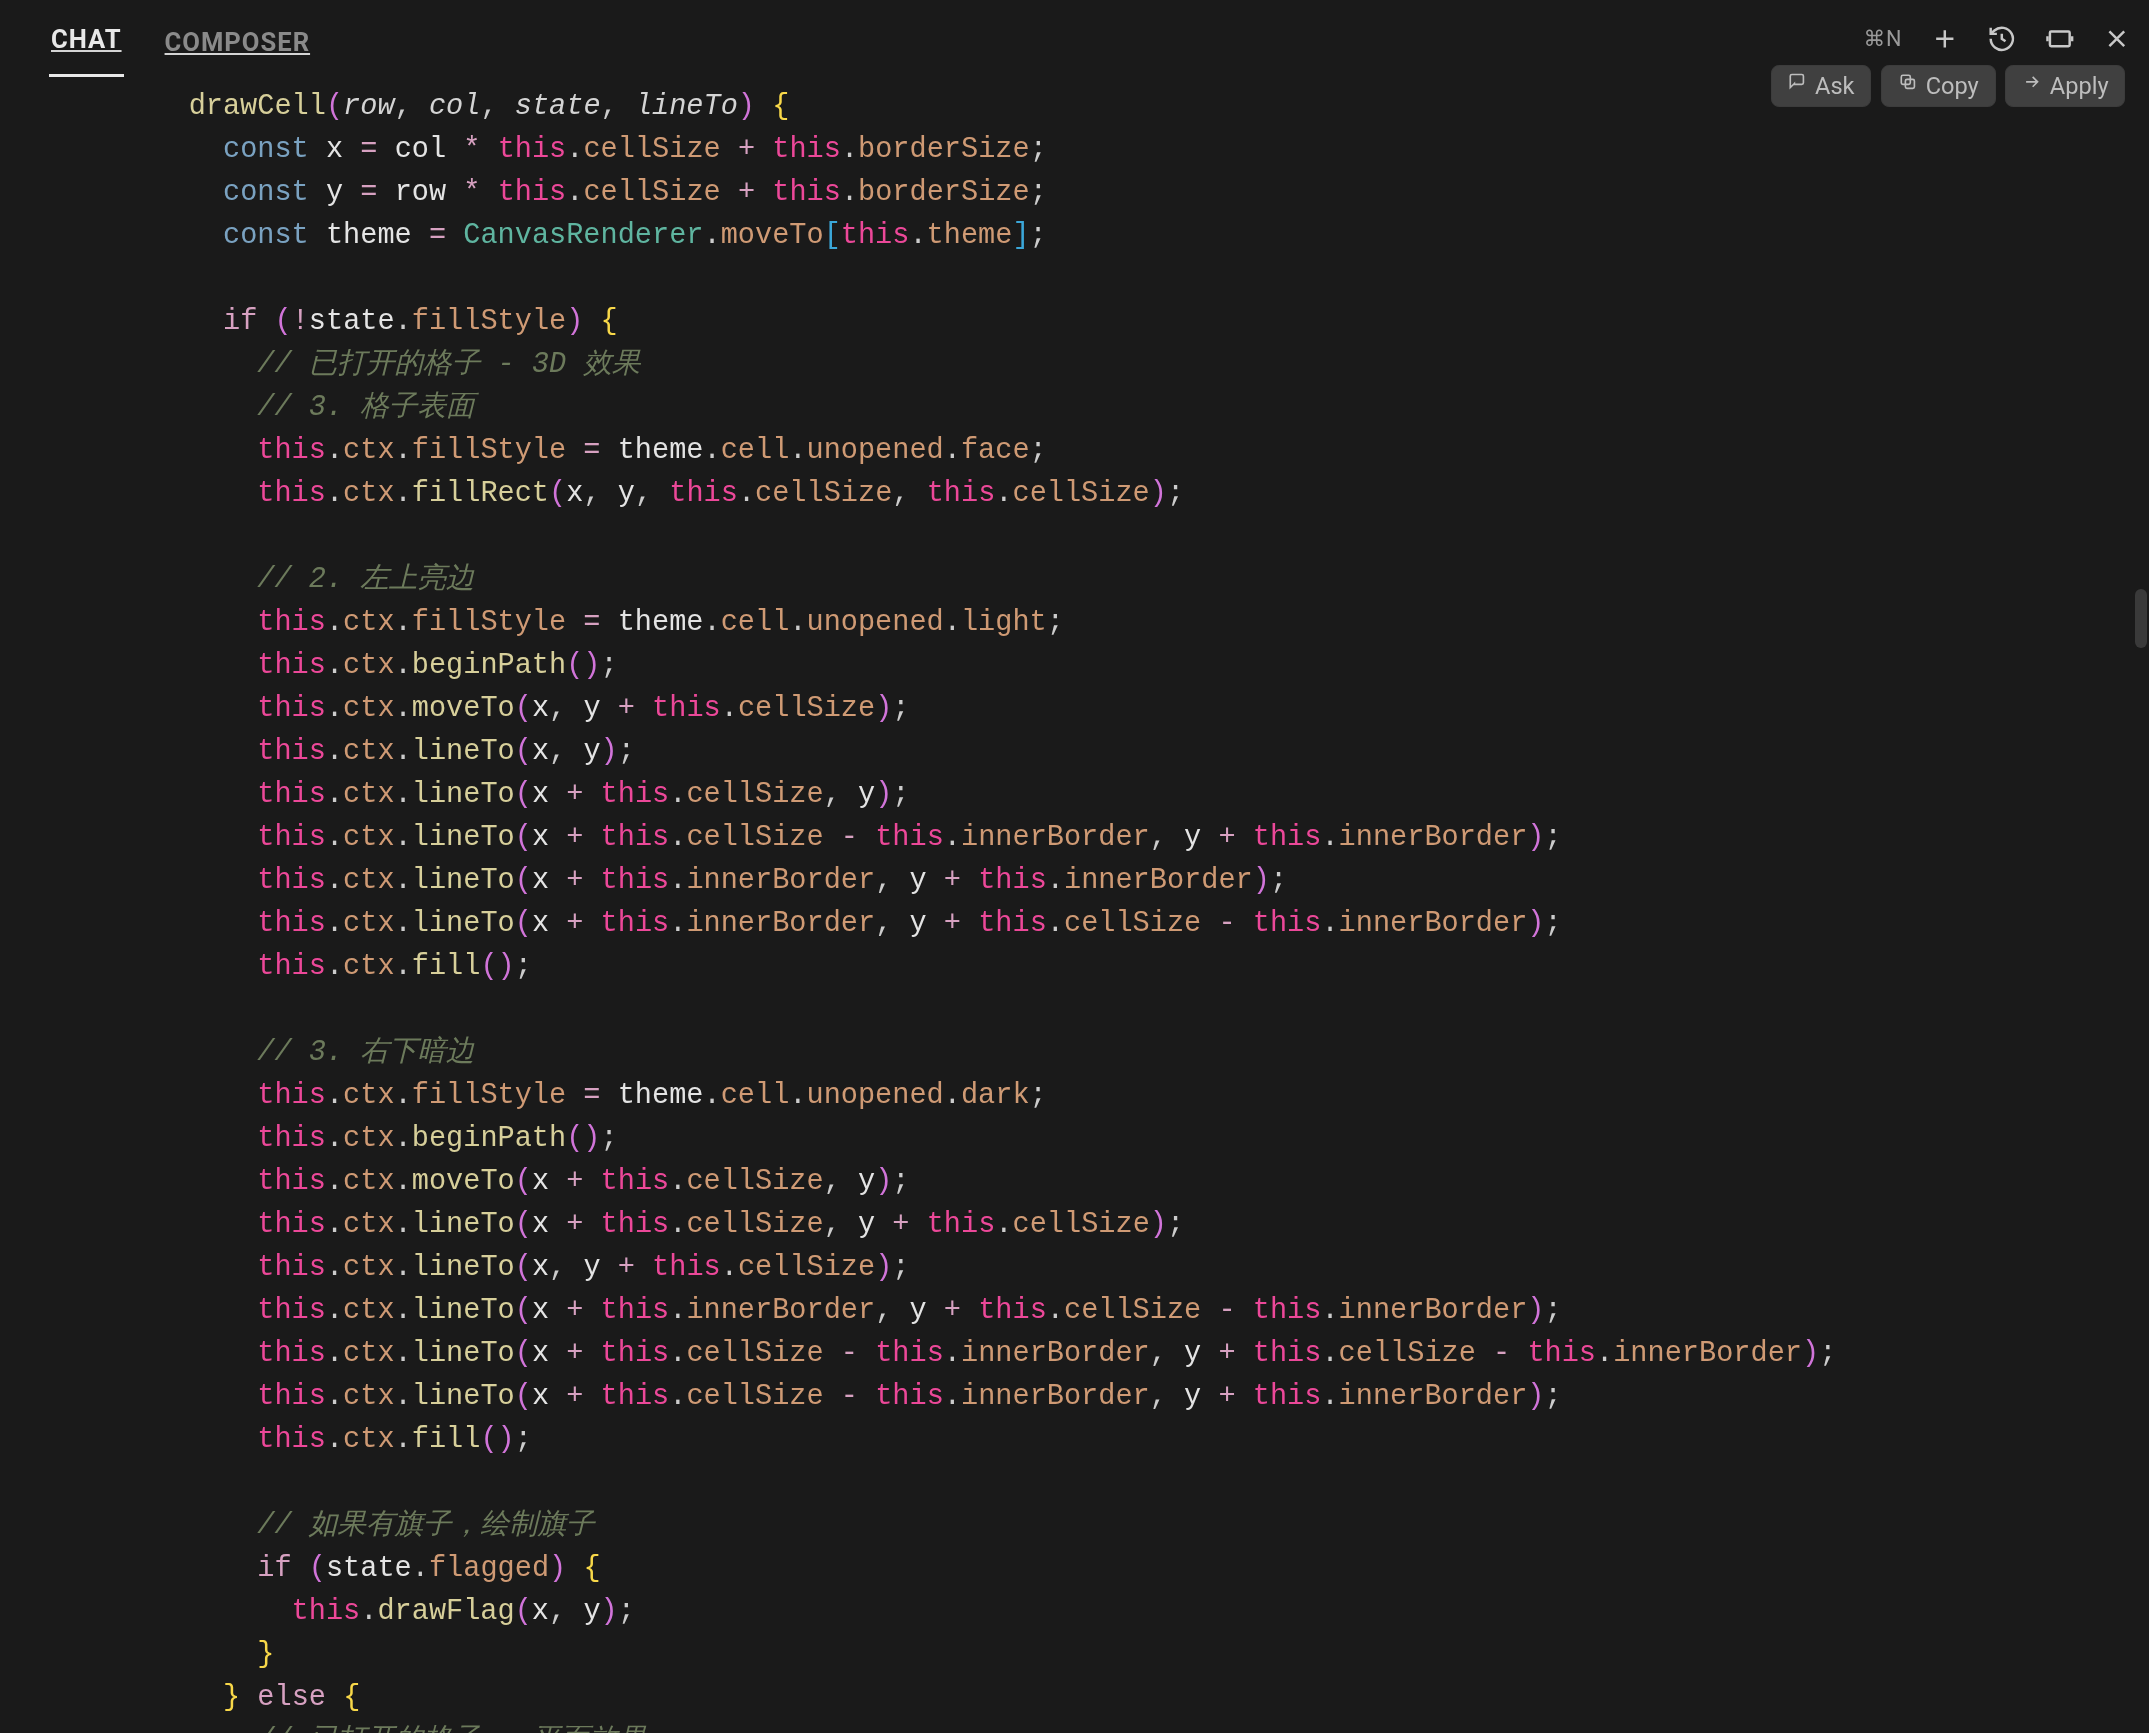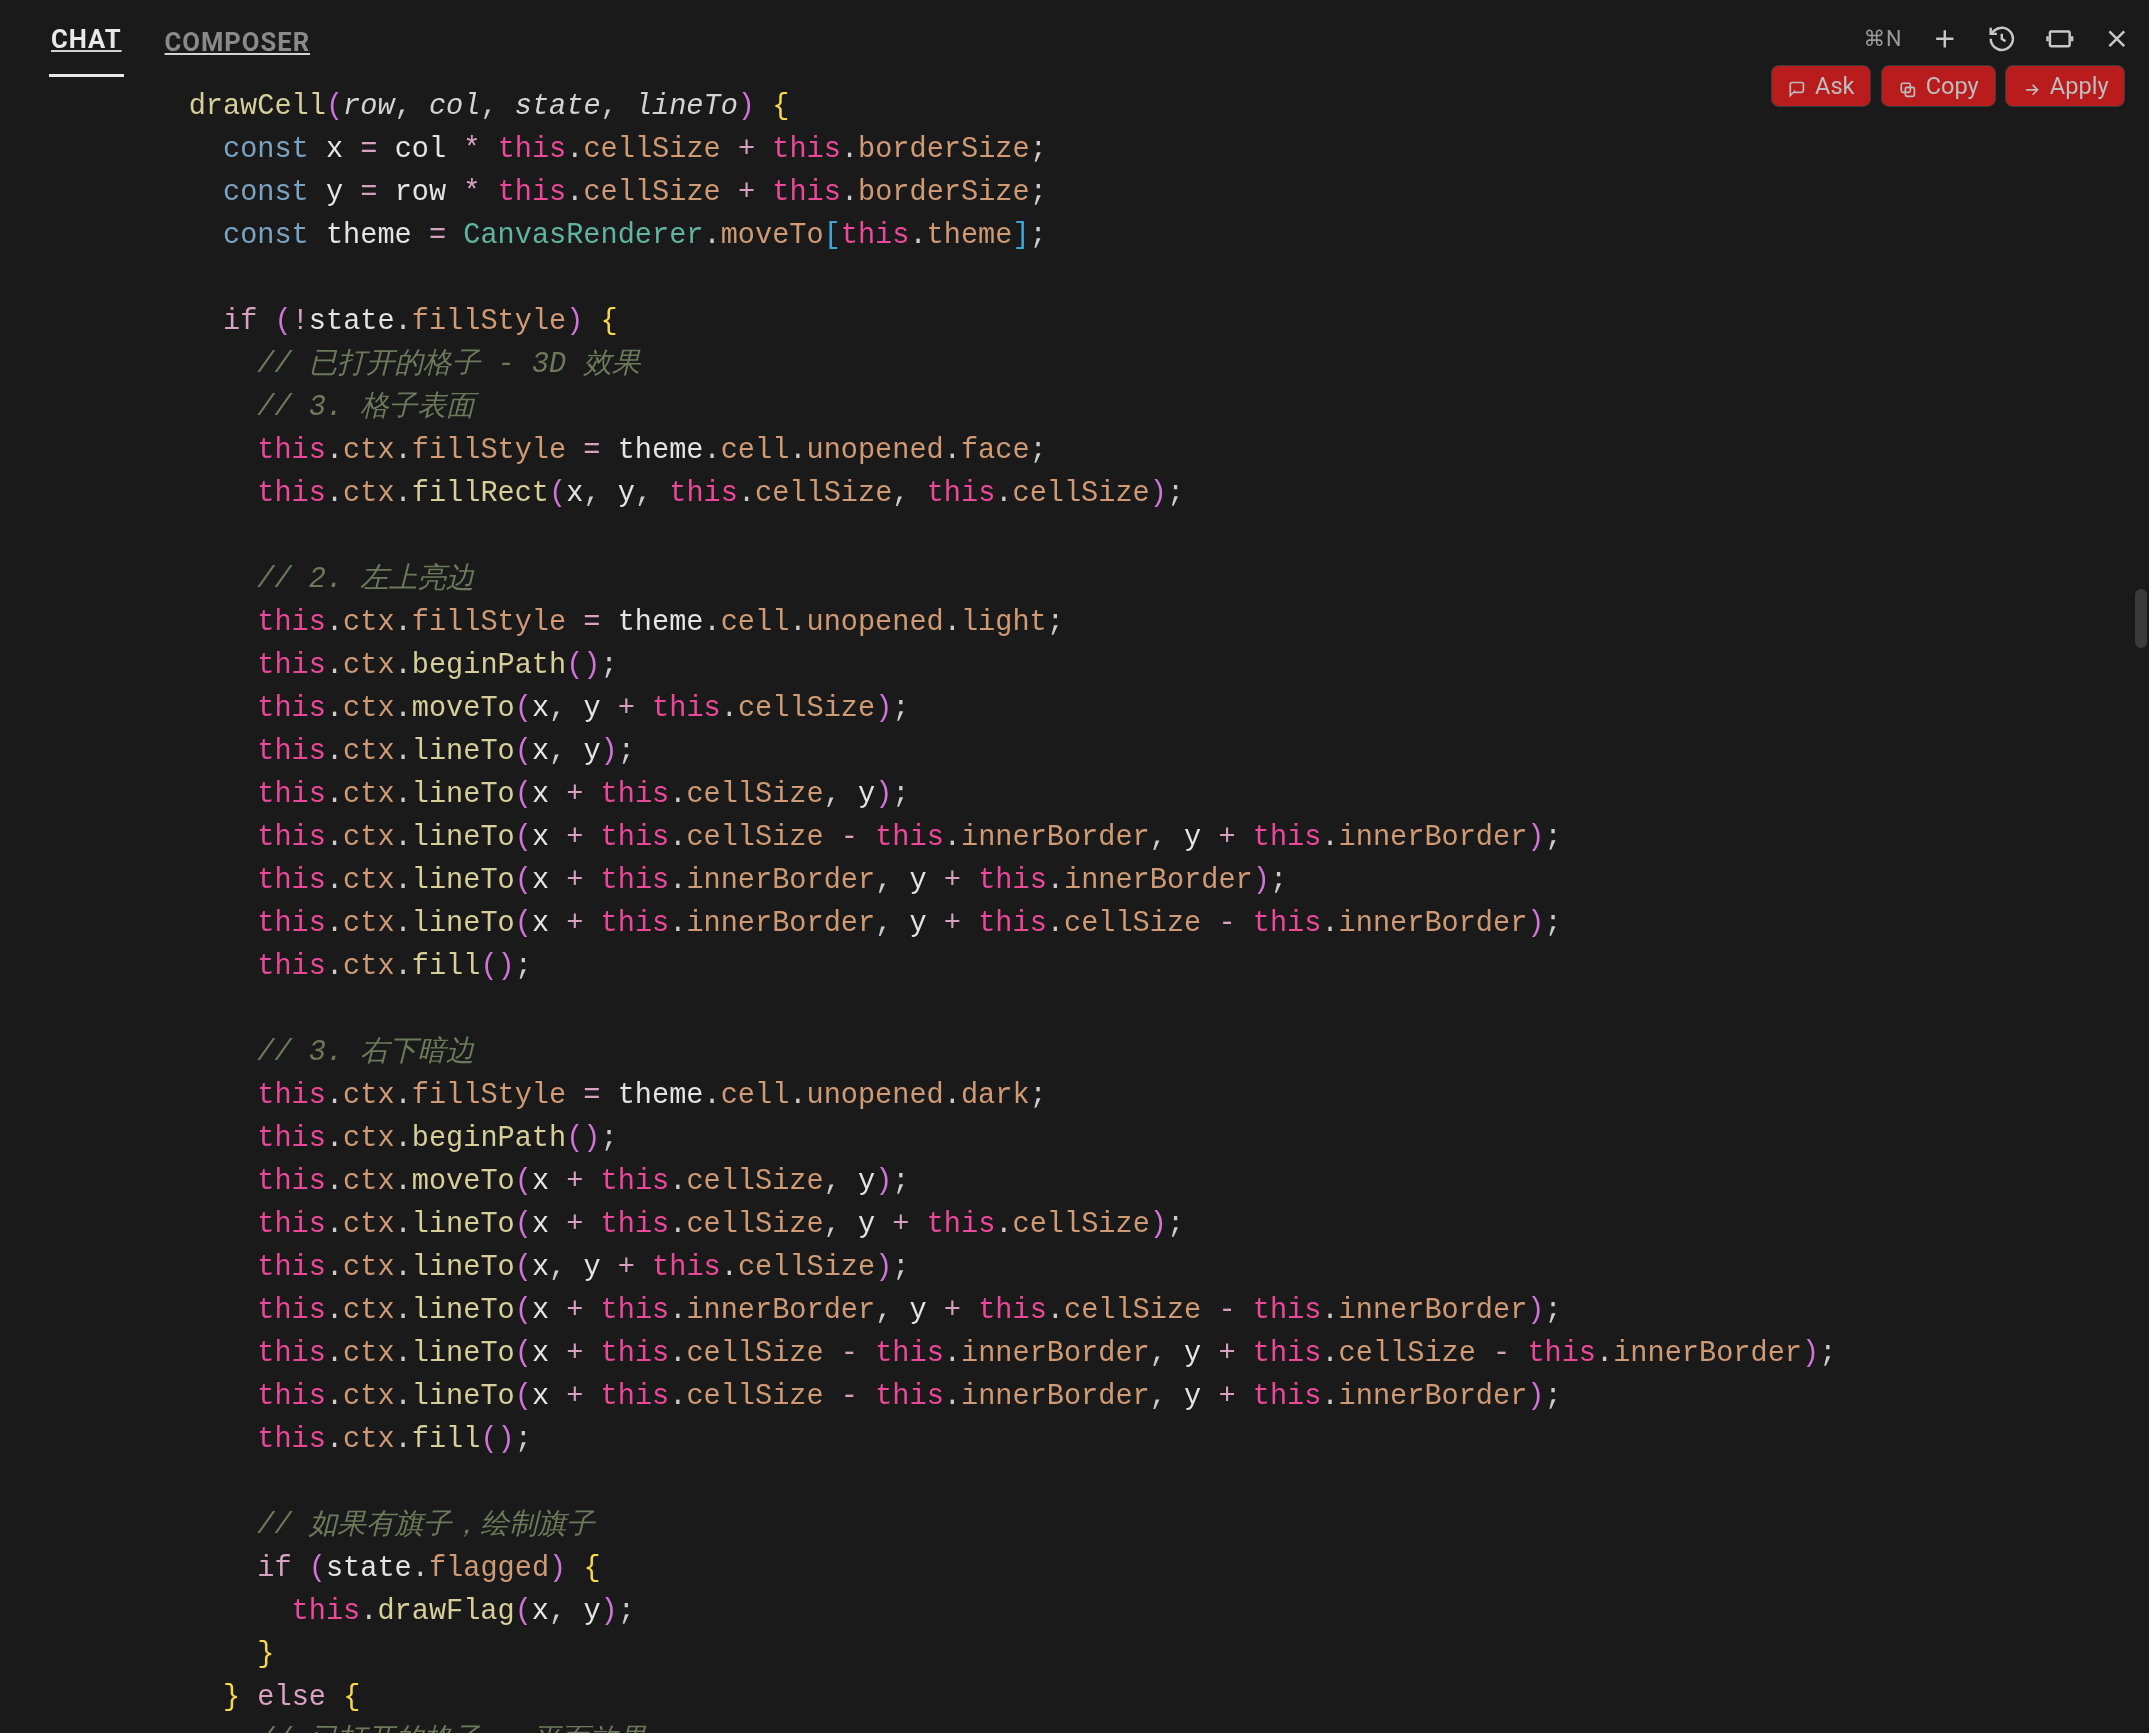--- a/index.html
+++ b/index.html
@@ -8,21 +8,21 @@
   .topbar{display:flex;align-items:center;height:77px;padding:0 23.6px 0 49px;border-bottom:0px solid #333;position:relative;}
   .tabs{display:flex;gap:39px;align-items:flex-end;height:100%;text-decoration:underline;}
   .tab{font-family:-apple-system,BlinkMacSystemFont,"Segoe UI",Roboto,Helvetica,Arial,sans-serif;font-size:25.6px;font-weight:700;letter-spacing:1px;color:#8a8a8a;padding:17.7px 2px 19.7px 2px;cursor:pointer;}
   .tab.active{color:#e8e8e8;border-bottom:3px solid #e8e8e8;}
   .toolbar{position:absolute;right:17.7px;top:0;height:77px;display:flex;align-items:center;gap:27.6px;}
   .kbd{font-family:-apple-system,BlinkMacSystemFont,"Segoe UI",Roboto,Helvetica,Arial,sans-serif;font-size:21.7px;color:#9a9a9a;letter-spacing:1px;}
   .icon-btn{width:29.6px;height:29.6px;display:flex;align-items:center;justify-content:center;color:#c8c8c8;cursor:pointer;}
   .icon-btn svg{width:29.6px;height:29.6px;stroke:#c8c8c8;stroke-width:2;fill:none;}
   
   .actions{position:absolute;right:23.6px;top:65px;display:flex;gap:9.9px;}
-  .pill{display:flex;align-items:flex-end;gap:7.9px;border:1px solid #3c3c3c;border-radius:7.9px;padding:5.9px 15.8px;color:#bdbdbd;font-family:-apple-system,BlinkMacSystemFont,"Segoe UI",Roboto,Helvetica,Arial,sans-serif;font-size:23.6px;background:#b91c1c;cursor:pointer;}
+  .pill{display:flex;align-items:flex-start;gap:7.9px;border:1px solid #3c3c3c;border-radius:7.9px;padding:5.9px 15.8px;color:#bdbdbd;font-family:-apple-system,BlinkMacSystemFont,"Segoe UI",Roboto,Helvetica,Arial,sans-serif;font-size:23.6px;background:#404040;cursor:pointer;}
   .pill svg{width:19.7px;height:19.7px;stroke:#bdbdbd;stroke-width:2;fill:none;}
   
   .code-wrap{position:absolute;left:0;right:0;top:77px;bottom:0;overflow:hidden;}
   .code{padding:7.9px 0 0 120px;font-size:28.6px;line-height:43px;white-space:pre;font-family:ui-monospace,SFMono-Regular,Menlo,Monaco,Consolas,"Liberation Mono","Courier New",monospace;color:#d0d0d0;}
   
   .t-kw{color:#d7a1c1;}          
   .t-kw2{color:#7aa2c1;}         
   .t-this{color:#ec4899;}        
   .t-prop{color:#cf9a74;}        
   .t-param{color:#d4d4d4;font-style:italic;}

